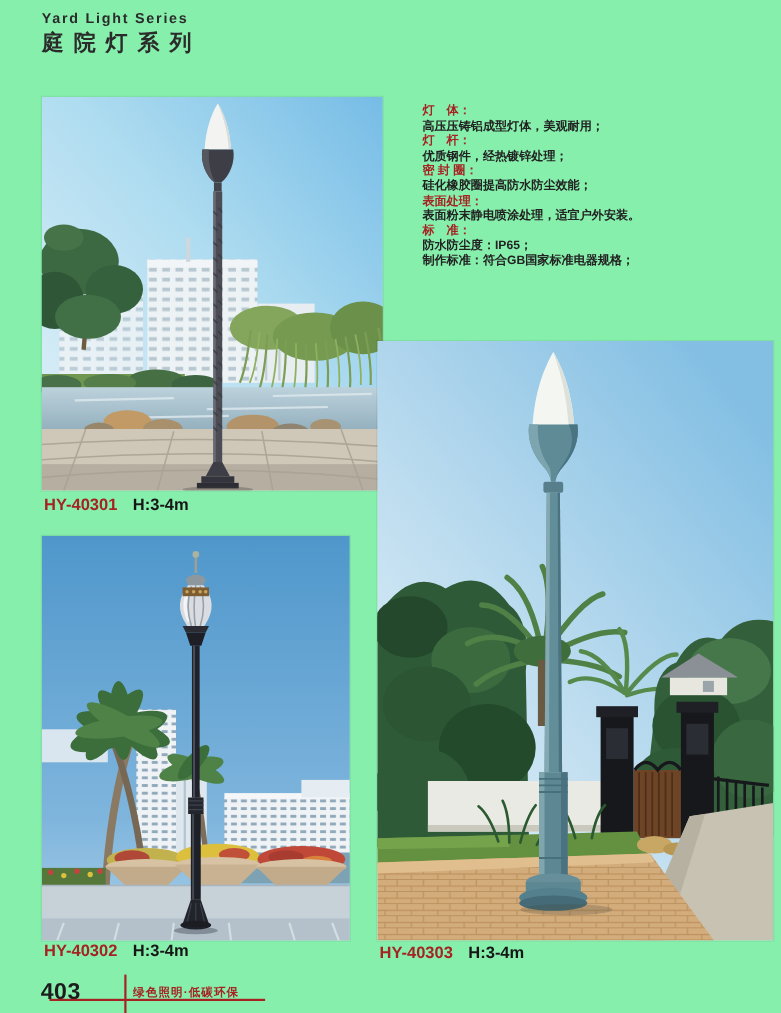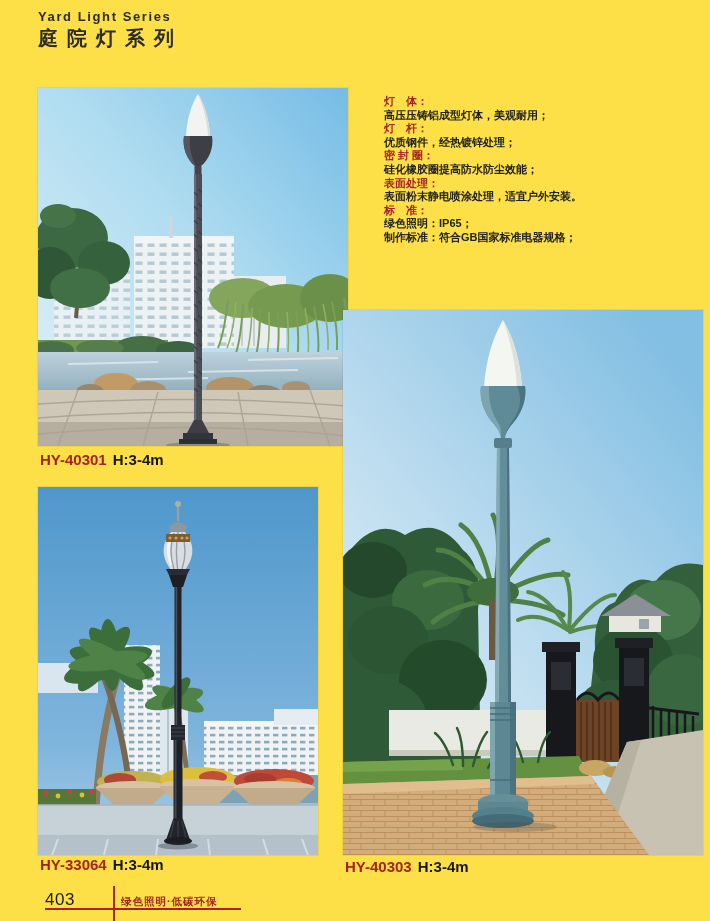--- a/index.html
+++ b/index.html
@@ -1,17 +1,17 @@
 <!DOCTYPE html>
 <html style="--accent: #a62323;"><head>
 <meta charset="utf-8">
 <style>
   html,body{margin:0;padding:0;background:#888;}
   .page{
-    position:relative;width:710px;height:921px;background:#fde047;
+    position:relative;width:710px;height:921px;background:#86efac;
     margin:0 auto;overflow:hidden;
     font-family:"Liberation Sans", sans-serif;
   }
   
   .hdr-en{position:absolute;left:38px;top:9px;font-size:13px;font-weight:bold;
     letter-spacing:1.6px;color:#2b2b2b;}
   .hdr-zh{position:absolute;left:38px;top:25px;font-size:20px;font-weight:bold;
     letter-spacing:9px;color:#2b2b2b;}
   
   .specs{position:absolute;left:384px;top:95px;width:302px;
@@ -19,26 +19,26 @@
   .spec-heading{color:var(--accent,#a62323);}
   
   .photo{position:absolute;box-shadow:0 0 0 1px rgba(0,0,0,0.06);}
   .photo svg{display:block;}
   #photo1{left:38px;top:88px;width:310px;height:358px;}
   #photo3{left:343px;top:310px;width:360px;height:545px;}
   #photo2{left:38px;top:487px;width:280px;height:368px;}
   
   .plabel{position:absolute;font-size:15px;font-weight:bold;white-space:nowrap;}
   .plabel .code{color:var(--accent,#a62323);}
-  .plabel .size{color:#161616;margin-left:6px;}
+  .plabel .size{color:#161616;margin-left:14px;}
   #label1{left:40px;top:451px;}
   #label2{left:40px;top:856px;}
   #label3{left:345px;top:858px;}
   
-  .pagenum{position:absolute;left:45px;top:890px;font-size:17px;font-weight:normal;color:#1c1c1c;letter-spacing:0.5px;}
+  .pagenum{position:absolute;left:37px;top:890px;font-size:21px;font-weight:bold;color:#1c1c1c;letter-spacing:0.5px;}
   .f-vline{position:absolute;left:113px;top:886px;width:2px;height:35px;background:var(--accent,#a62323);}
   .f-slogan{position:absolute;left:121px;top:895px;font-size:10.5px;font-weight:bold;color:var(--accent,#a62323);letter-spacing:1px;}
   .f-hline{position:absolute;left:45px;top:908px;width:196px;height:2px;background:var(--accent,#a62323);}
 </style>
 </head>
 <body>
 
 <div class="page">
 
   <div class="hdr-en">Yard Light Series</div>
@@ -47,21 +47,21 @@
   <div class="specs">
     <div class="spec-heading">灯　体：</div>
     <div class="spec-line">高压压铸铝成型灯体，美观耐用；</div>
     <div class="spec-heading">灯　杆：</div>
     <div class="spec-line">优质钢件，经热镀锌处理；</div>
     <div class="spec-heading">密 封 圈：</div>
     <div class="spec-line">硅化橡胶圈提高防水防尘效能；</div>
     <div class="spec-heading">表面处理：</div>
     <div class="spec-line">表面粉末静电喷涂处理，适宜户外安装。</div>
     <div class="spec-heading">标　准：</div>
-    <div class="spec-line">绿色照明：IP65；</div>
+    <div class="spec-line">防水防尘度：IP65；</div>
     <div class="spec-line">制作标准：符合GB国家标准电器规格；</div>
   </div>
 
   <div class="photo" id="photo1">
   <svg width="310" height="358" viewBox="0 0 310 358">
     <defs>
       <linearGradient id="sky1" x1="0" y1="1" x2="1" y2="0">
         <stop offset="0" stop-color="#e4f2f9"></stop>
             <stop offset="0.55" stop-color="#aedcf0"></stop>
             <stop offset="1" stop-color="#76bce6"></stop>
@@ -457,21 +457,21 @@
       <ellipse cx="140" cy="354" rx="14" ry="4" fill="#1b1d23"></ellipse>
       <ellipse cx="140" cy="359" rx="20" ry="3.4" fill="rgba(40,45,55,0.35)"></ellipse>
     </g>
   </svg>
   </div>
 
   <div class="plabel" id="label1">
     <span class="code">HY-40301</span><span class="size">H:3-4m</span>
   </div>
   <div class="plabel" id="label2">
-    <span class="code">HY-33064</span><span class="size">H:3-4m</span>
+    <span class="code">HY-40302</span><span class="size">H:3-4m</span>
   </div>
   <div class="plabel" id="label3">
     <span class="code">HY-40303</span><span class="size">H:3-4m</span>
   </div>
 
   <div class="pagenum">403</div>
   <div class="f-vline"></div>
   <div class="f-slogan">绿色照明·低碳环保</div>
   <div class="f-hline"></div>
 

